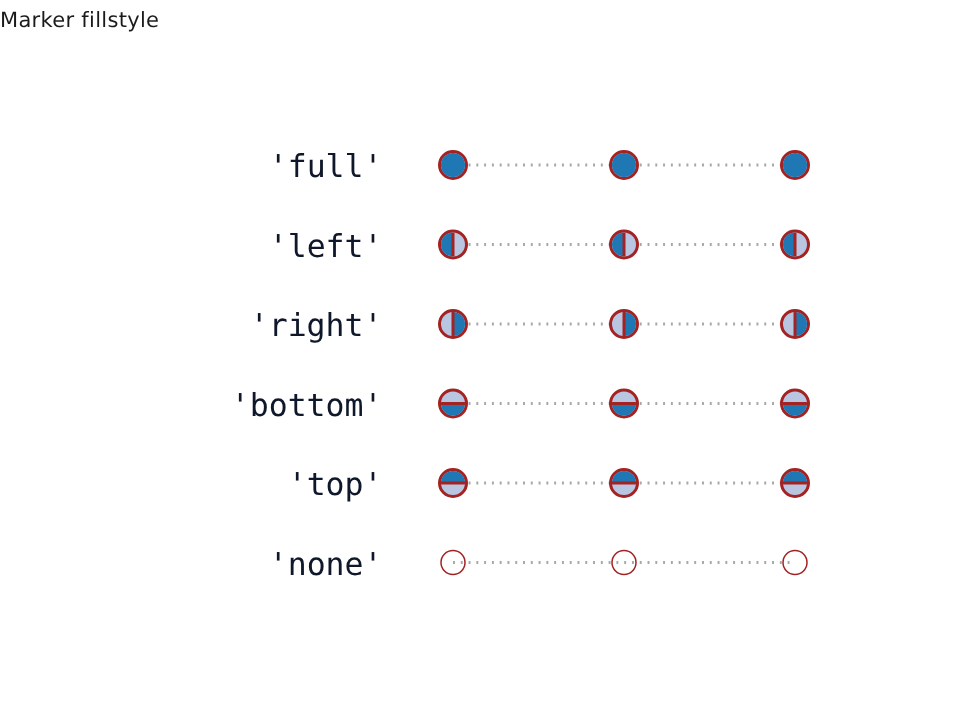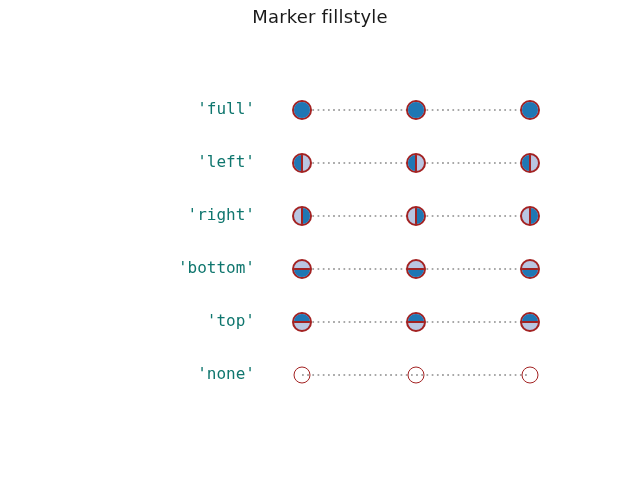--- a/index.html
+++ b/index.html
@@ -13,40 +13,39 @@
     height: 480px;
     background: #ffffff;
     overflow: hidden;
     font-family: "DejaVu Sans", sans-serif;
   }
   #figure-title {
     position: absolute;
     top: 6px;
     left: 0;
     width: 640px;
-    text-align: center;
     font-family: "DejaVu Sans", sans-serif;
-    font-size: 18px;
+    font-size: 14px;
     color: #1a1a1a;
     letter-spacing: 0.2px;
     white-space: nowrap;
   }
   .marker-row {
     position: absolute;
     left: 0;
     width: 640px;
     height: 0;
   }
   .row-label {
     position: absolute;
     right: 385px;          
     top: -11px;
     font-family: "DejaVu Sans Mono", monospace;
-    font-size: 16px;
-    color: #0f766e;
+    font-size: 21px;
+    color: #0f172a;
     white-space: nowrap;
   }
   
   .row-line {
     position: absolute;
     left: 302px;
     width: 228px;
     top: -1px;
     height: 2px;
     background-image: linear-gradient(to right,

